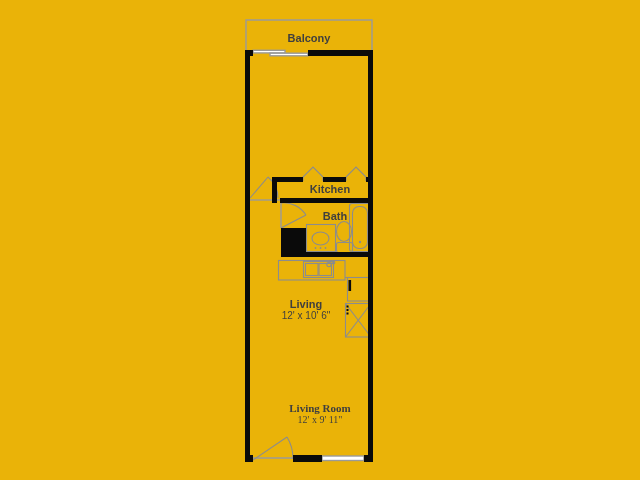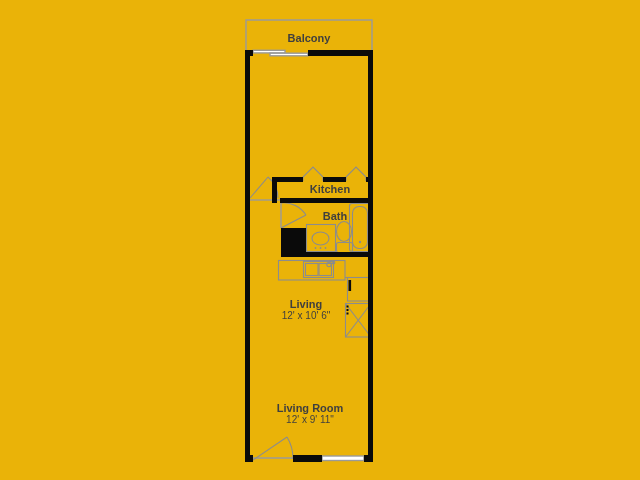--- a/index.html
+++ b/index.html
@@ -148,18 +148,18 @@
 
   <div class="room-label" style="left:323px;top:210px;padding-left:24px;">
     <div class="room-name">Bath</div>
   </div>
 
   <div class="room-label" style="left:306px;top:298px;">
     <div class="room-name">Living</div>
     <div class="room-dims">12' x 10' 6"</div>
   </div>
 
-  <div class="room-label" style="left:310px;top:402px;">
+  <div class="room-label" style="left:320px;top:402px;font-family:Liberation Serif, serif;">
     <div class="room-name">Living Room</div>
     <div class="room-dims">12' x 9' 11"</div>
   </div>
 
 </div>
 
 </body></html>

